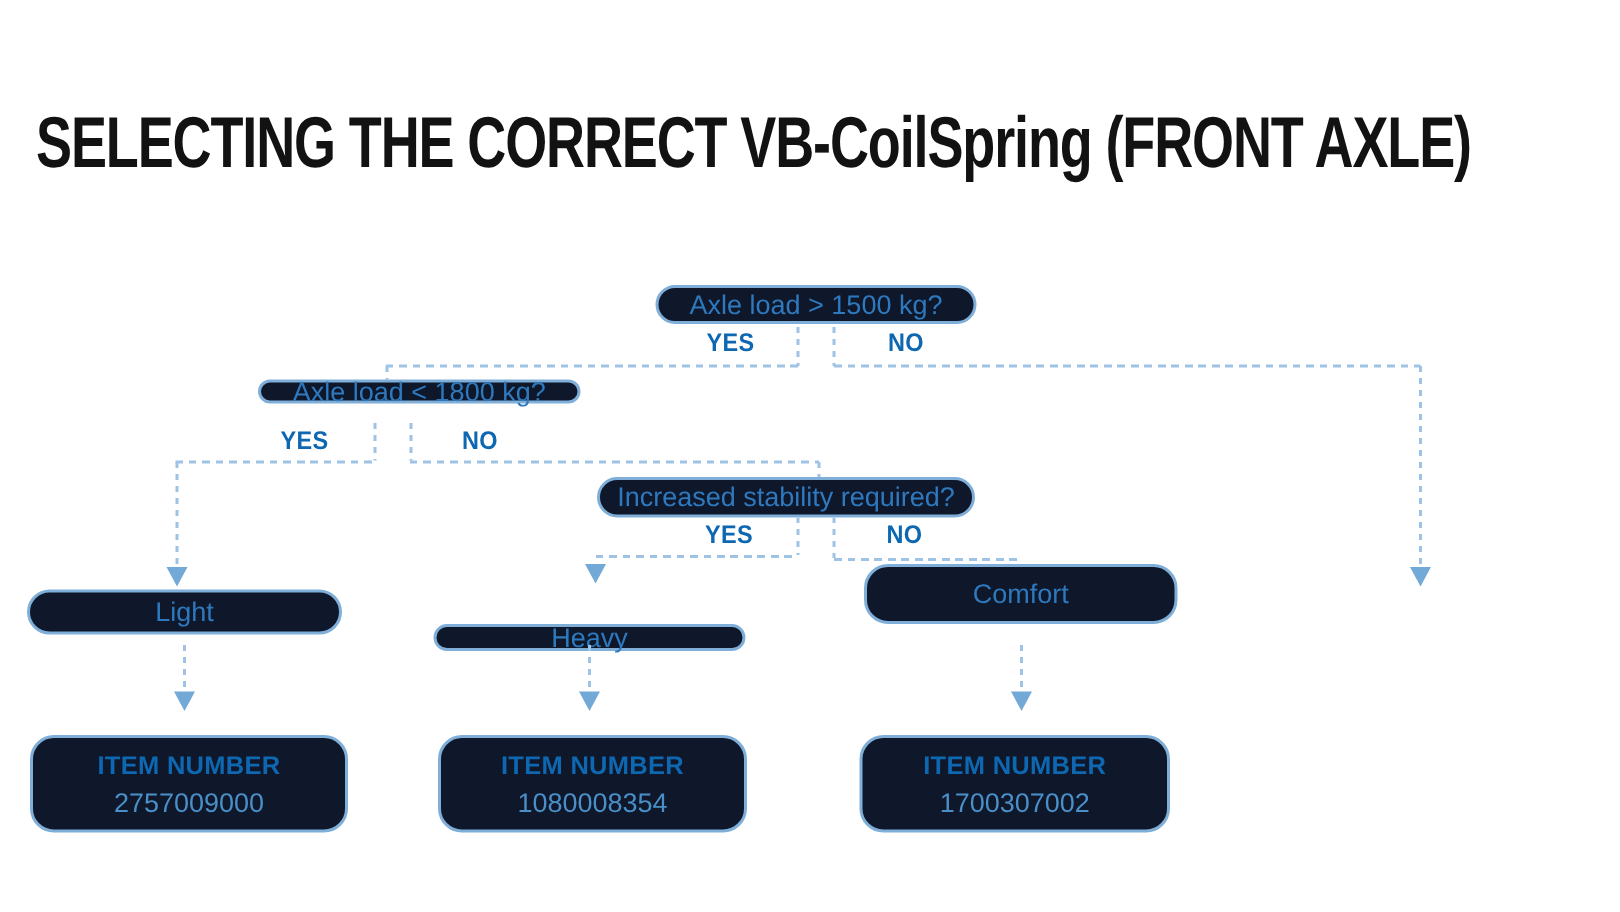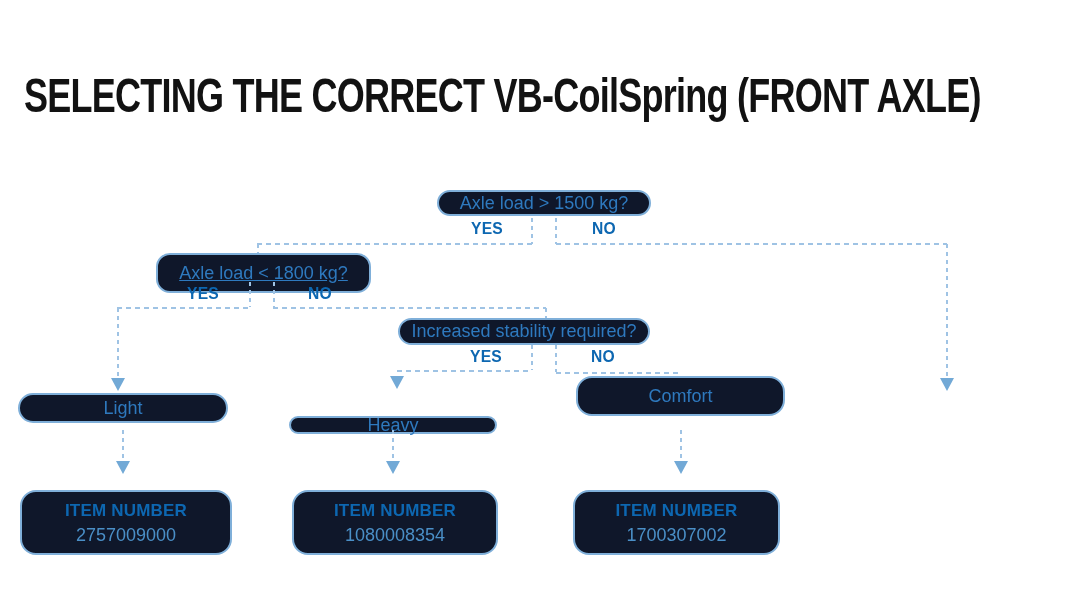--- a/index.html
+++ b/index.html
@@ -66,21 +66,21 @@
   <div class="yn" style="left:574px; top:219px;">NO</div>
 
   <div class="v-dash" style="left:531px; top:218px; height:26px;"></div>
   <div class="v-dash" style="left:555px; top:218px; height:26px;"></div>
   <div class="h-dash" style="left:257px; top:243px; width:275px;"></div>
   <div class="v-dash" style="left:257px; top:244px; height:9px;"></div>
   <div class="h-dash" style="left:556px; top:243px; width:391px;"></div>
   <div class="v-dash" style="left:946px; top:244px; height:133px;"></div>
   <div class="arr" style="left:940px; top:378px;"></div>
 
-  <div class="qbox" style="left:156px; top:253px; width:215px; height:40px;text-decoration:underline;">
+  <div class="qbox" style="left:172px; top:253px; width:215px; height:16px;">
     <span>Axle load &lt; 1800 kg?</span>
   </div>
   <div class="yn" style="left:173px; top:284px;">YES</div>
   <div class="yn" style="left:290px; top:284px;">NO</div>
 
   <div class="v-dash" style="left:249px; top:282px; height:25px;"></div>
   <div class="v-dash" style="left:273px; top:282px; height:25px;"></div>
   <div class="h-dash" style="left:117px; top:307px; width:133px;"></div>
   <div class="v-dash" style="left:117px; top:308px; height:69px;"></div>
   <div class="arr" style="left:111px; top:378px;"></div>

